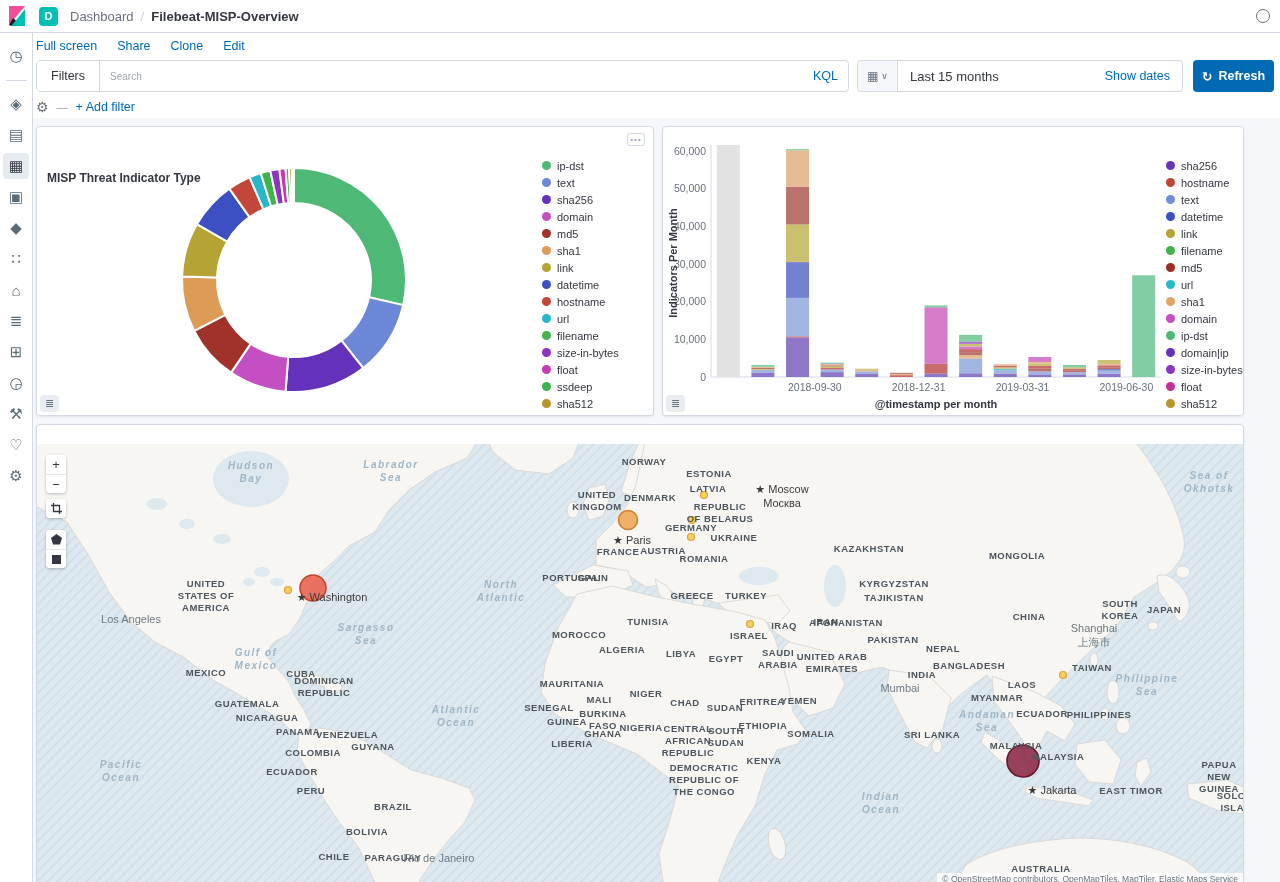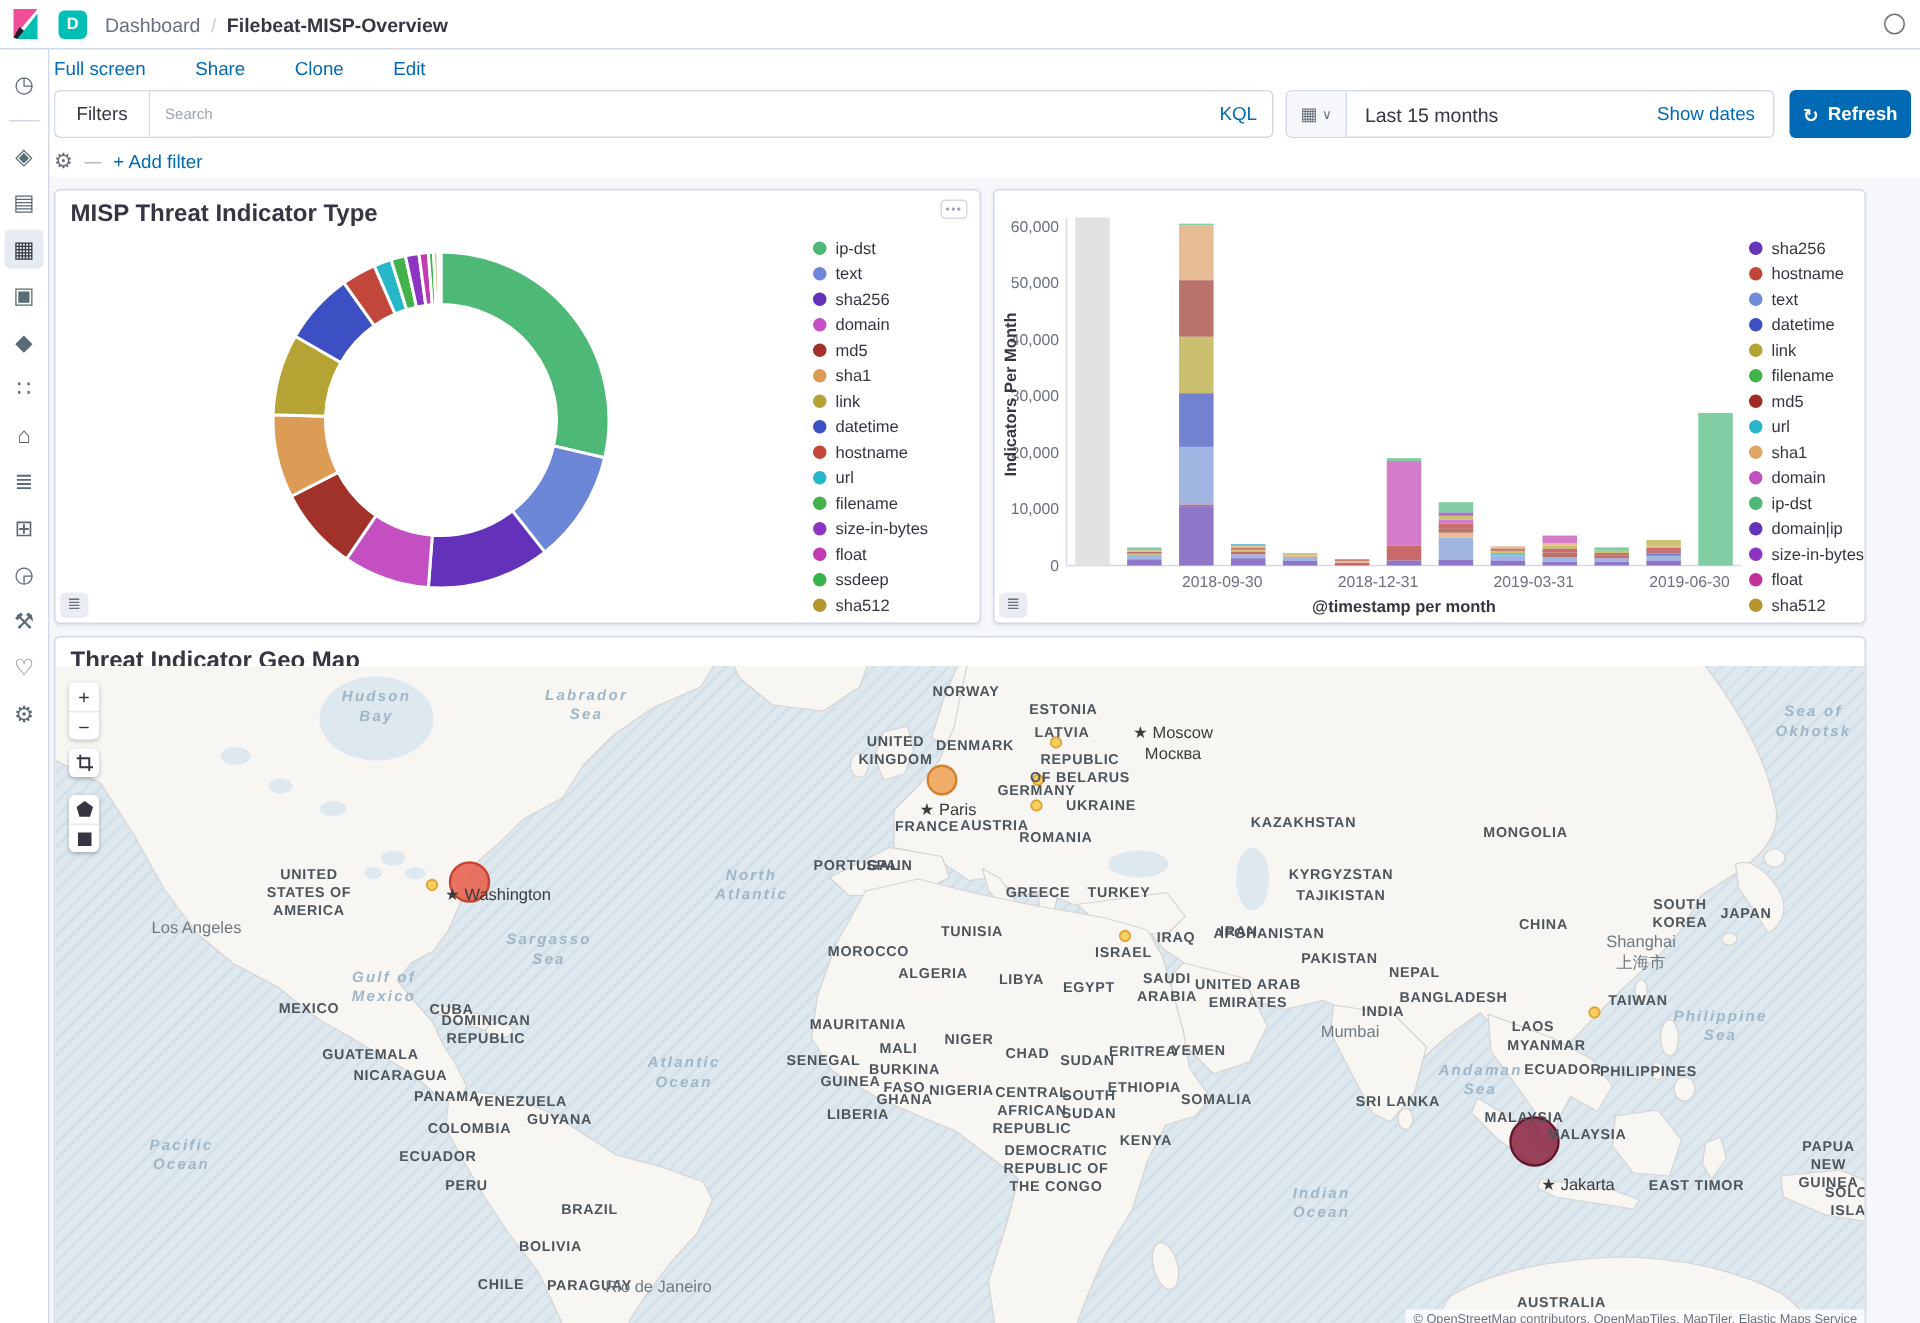--- a/index.html
+++ b/index.html
@@ -22,21 +22,21 @@
   
   #sidebar { position:absolute; left:0; top:33px; width:33px; height:849px; background:#fff;
     border-right:1px solid #D3DAE6; display:flex; flex-direction:column; align-items:center; padding-top:10px; z-index:20; }
   .side-icon { width:26px; height:26px; margin-bottom:5px; border-radius:4px; display:flex; align-items:center;
     justify-content:center; color:#5a6b75; font-size:15px; cursor:pointer; }
   .side-icon.active { background:#E6EBF2; color:#343741; }
   .side-div { width:21px; height:1px; background:#D3DAE6; margin:6px 0 10px 0; }
 
   
   #main { position:absolute; left:33px; top:33px; width:1247px; height:849px; }
-  #menubar { position:absolute; left:3px; top:6px; display:flex; gap:33px; }
+  #menubar { position:absolute; left:3px; top:6px; display:flex; gap:20px; }
   .menu-link { color:#006BB4; font-size:12.5px; font-weight:500; cursor:pointer; }
 
   #querybar { position:absolute; left:3px; top:27px; width:1241px; height:32px; display:flex; }
   #searchbox { display:flex; align-items:center; width:813px; height:32px; border:1px solid #D3DAE6;
     border-radius:4px; background:#fff; }
   #filters-btn { padding:0 14px; height:100%; display:flex; align-items:center; font-size:12.5px; color:#343741;
     border-right:1px solid #D3DAE6; background:#fff; border-radius:4px 0 0 4px; cursor:pointer; }
   #search-input { flex:1; border:0; outline:none; font-size:10px; padding:0 10px; color:#343741;
     font-family:inherit; background:transparent; }
   #search-input::placeholder { color:#9AA5B1; }
@@ -53,21 +53,21 @@
     gap:6px; cursor:pointer; font-family:inherit; }
   #filterrow { position:absolute; left:3px; top:66px; display:flex; align-items:center; gap:8px; }
   #filter-gear { color:#69707D; font-size:14px; cursor:pointer; }
   #filter-dash { color:#98A2B3; font-size:11px; }
   #add-filter { color:#006BB4; font-size:12.5px; cursor:pointer; }
 
   
   #dash { position:absolute; left:0; top:85px; width:1247px; height:764px; background:#F5F7FA; }
   .panel { position:absolute; background:#fff; border:1px solid #D3DAE6; border-radius:4px;
     box-shadow:0 1px 2px rgba(152,162,179,.2); }
-  .panel-title { font-size:16px; font-weight:700; color:#343741; padding:7px 10px 0 10px; }
+  .panel-title { font-size:12px; font-weight:700; color:#343741; padding:7px 10px 0 10px;margin-top:37px; }
   .panel-menu { position:absolute; right:8px; top:6px; width:18px; height:13px; border:1px solid #D3DAE6;
     border-radius:3px; color:#98A2B3; font-size:8px; line-height:11px; text-align:center; letter-spacing:1px;
     background:#fff; cursor:pointer; }
   .legend-toggle { position:absolute; left:3px; bottom:3px; width:19px; height:17px; background:#E9EDF3;
     border-radius:4px; color:#69707D; font-size:11px; line-height:16px; text-align:center; cursor:pointer; }
   .legend { position:absolute; top:30px; overflow:hidden; bottom:2px; width:105px; }
   .legend-item { display:flex; align-items:center; gap:6px; height:17px; cursor:pointer; }
   .legend-dot { width:9px; height:9px; border-radius:50%; flex:0 0 auto; }
   .legend-label { font-size:11px; color:#343741; white-space:nowrap; }
 
@@ -560,21 +560,21 @@
             <div class="map-label lbl-c" style="left: 856px; top: 196px;">PAKISTAN</div>
             <div class="map-label lbl-c" style="left: 906px; top: 205px;">NEPAL</div>
             <div class="map-label lbl-c" style="left: 932px; top: 222px;">BANGLADESH</div>
             <div class="map-label lbl-c" style="left: 885px; top: 231px;">INDIA</div>
             <div class="map-label lbl-c" style="left: 992px; top: 173px;">CHINA</div>
             <div class="map-label lbl-c" style="left: 1083px; top: 166px;">SOUTH
 KOREA</div>
             <div class="map-label lbl-c" style="left: 1127px; top: 166px;">JAPAN</div>
             <div class="map-label lbl-c" style="left: 1055px; top: 224px;">TAIWAN</div>
             <div class="map-label lbl-c" style="left: 985px; top: 241px;">LAOS</div>
-            <div class="map-label lbl-c" style="left: 994px; top: 254px;">MYANMAR</div>
+            <div class="map-label lbl-c" style="left: 960px; top: 254px;">MYANMAR</div>
             <div class="map-label lbl-c" style="left: 1005px; top: 270px;">ECUADOR</div>
             <div class="map-label lbl-c" style="left: 1062px; top: 271px;">PHILIPPINES</div>
             <div class="map-label lbl-c" style="left: 895px; top: 291px;">SRI LANKA</div>
             <div class="map-label lbl-c" style="left: 979px; top: 302px;">MALAYSIA</div>
             <div class="map-label lbl-c" style="left: 1021px; top: 313px;">MALAYSIA</div>
             <div class="map-label lbl-c" style="left: 1094px; top: 347px;">EAST TIMOR</div>
             <div class="map-label lbl-c" style="left: 1182px; top: 333px;">PAPUA NEW
 GUINEA</div>
             <div class="map-label lbl-c" style="left: 1206px; top: 358px;">SOLOMON
 ISLANDS</div>

